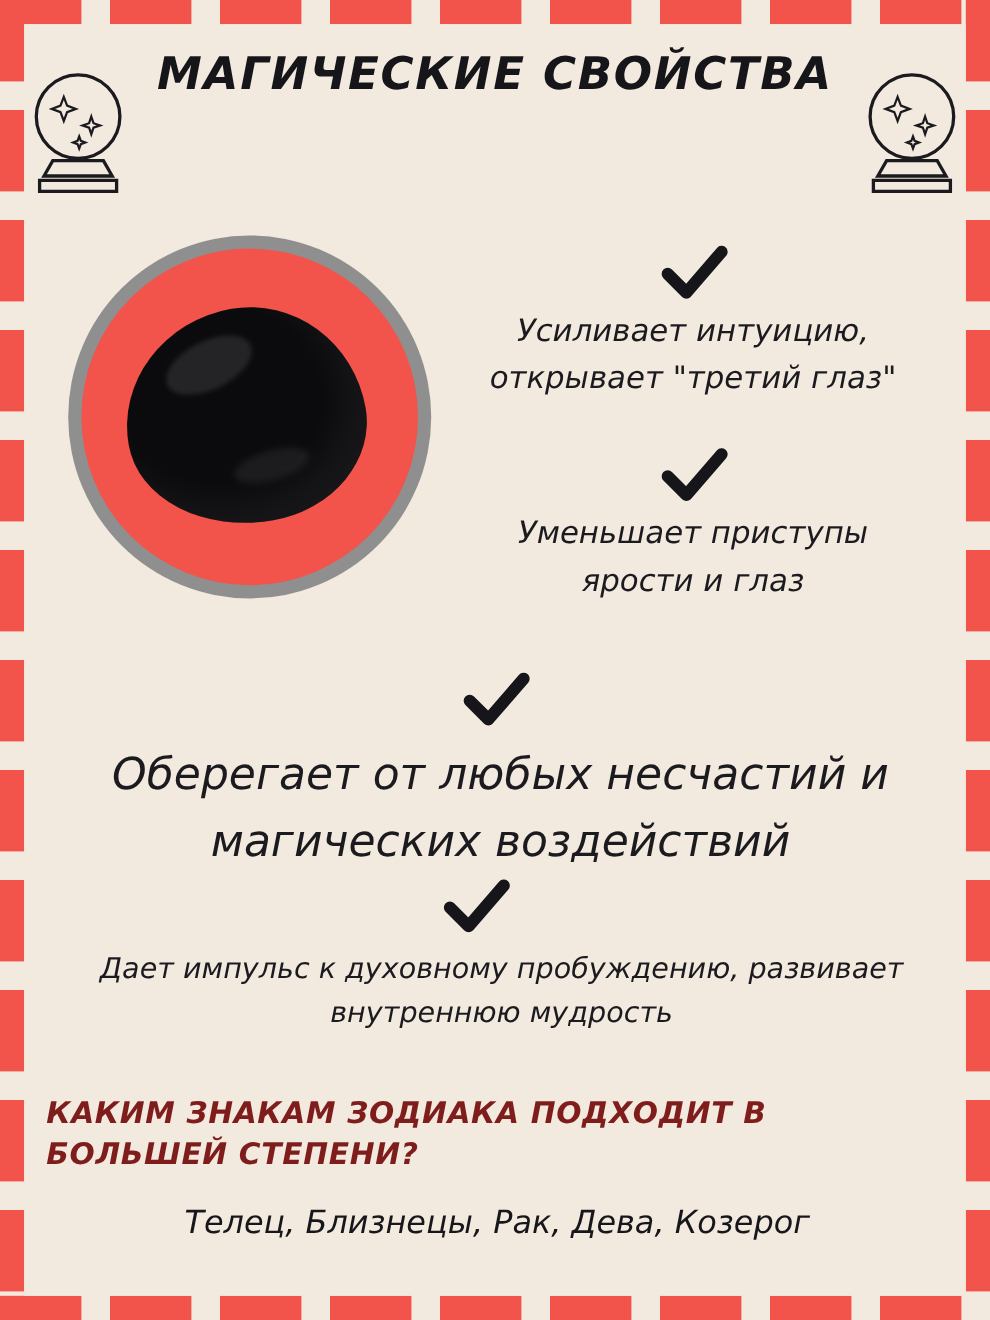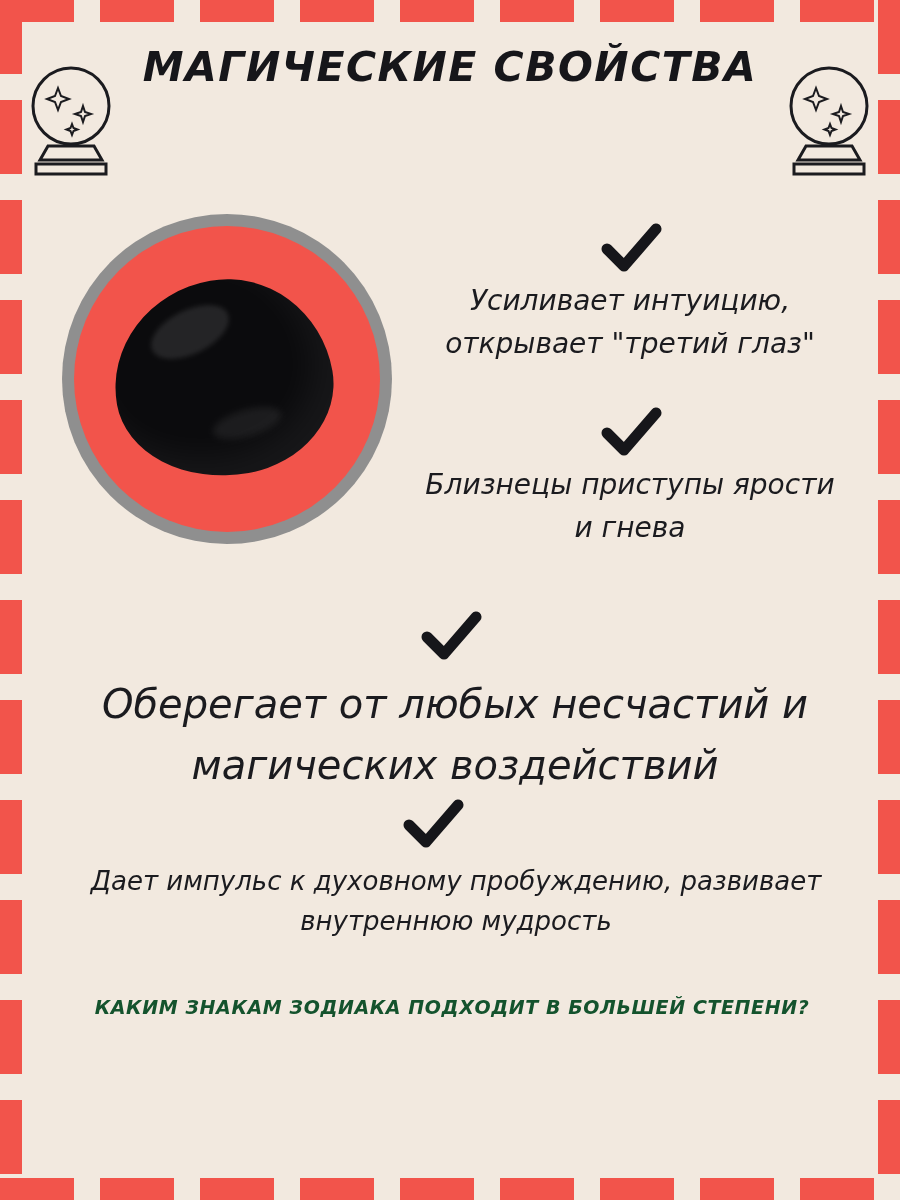--- a/index.html
+++ b/index.html
@@ -151,27 +151,26 @@
   .b2 { left: 400px; top: 442px; width: 416px; }
   .b3 { left: 48px;  top: 652px; width: 770px; font-size: 40px; }
   .b4 { left: 52px;  top: 840px; width: 764px; font-size: 26px; }
 
   
   .zodiac-q {
     position: absolute;
     left: 20px;
     top: 972px;
     width: 820px;
-    text-align: center;
     font-weight: bold;
     font-style: italic;
-    font-size: 19px;
+    font-size: 27px;
     line-height: 1.38;
     letter-spacing: 0.6px;
-    color: #14532d;
+    color: #7f1d1d;
     text-transform: uppercase;
   }
   .zodiac-a {
     position: absolute;
     left: 20px;
     top: 1072px;
     width: 820px;
     text-align: center;
     font-style: italic;
     font-size: 29px;
@@ -272,32 +271,33 @@
         <path d="M7 27 L24 44 L56 7"></path>
       </svg>
     </div>
     <div class="benefit b1">Усиливает интуицию, открывает "третий глаз"</div>
 
     <div class="check" style="left:578px;top:384px;">
       <svg viewBox="0 0 62 54" width="62" height="54" fill="none" stroke="#16161a" stroke-width="11" stroke-linecap="round" stroke-linejoin="round">
         <path d="M7 27 L24 44 L56 7"></path>
       </svg>
     </div>
-    <div class="benefit b2">Близнецы приступы ярости и гнева</div>
+    <div class="benefit b2">Уменьшает приступы ярости и глаз</div>
 
     <div class="check" style="left:398px;top:588px;">
       <svg viewBox="0 0 62 54" width="62" height="54" fill="none" stroke="#16161a" stroke-width="11" stroke-linecap="round" stroke-linejoin="round">
         <path d="M7 27 L24 44 L56 7"></path>
       </svg>
     </div>
     <div class="benefit b3">Оберегает от любых несчастий и магических воздействий</div>
 
     <div class="check" style="left:380px;top:776px;">
       <svg viewBox="0 0 62 54" width="62" height="54" fill="none" stroke="#16161a" stroke-width="11" stroke-linecap="round" stroke-linejoin="round">
         <path d="M7 27 L24 44 L56 7"></path>
       </svg>
     </div>
     <div class="benefit b4">Дает импульс к духовному пробуждению, развивает внутреннюю мудрость</div>
 
     <div class="zodiac-q">Каким знакам зодиака подходит в большей степени?</div>
+    <div class="zodiac-a">Телец, Близнецы, Рак, Дева, Козерог</div>
 
   </div>
 </div>
 
 </body></html>

